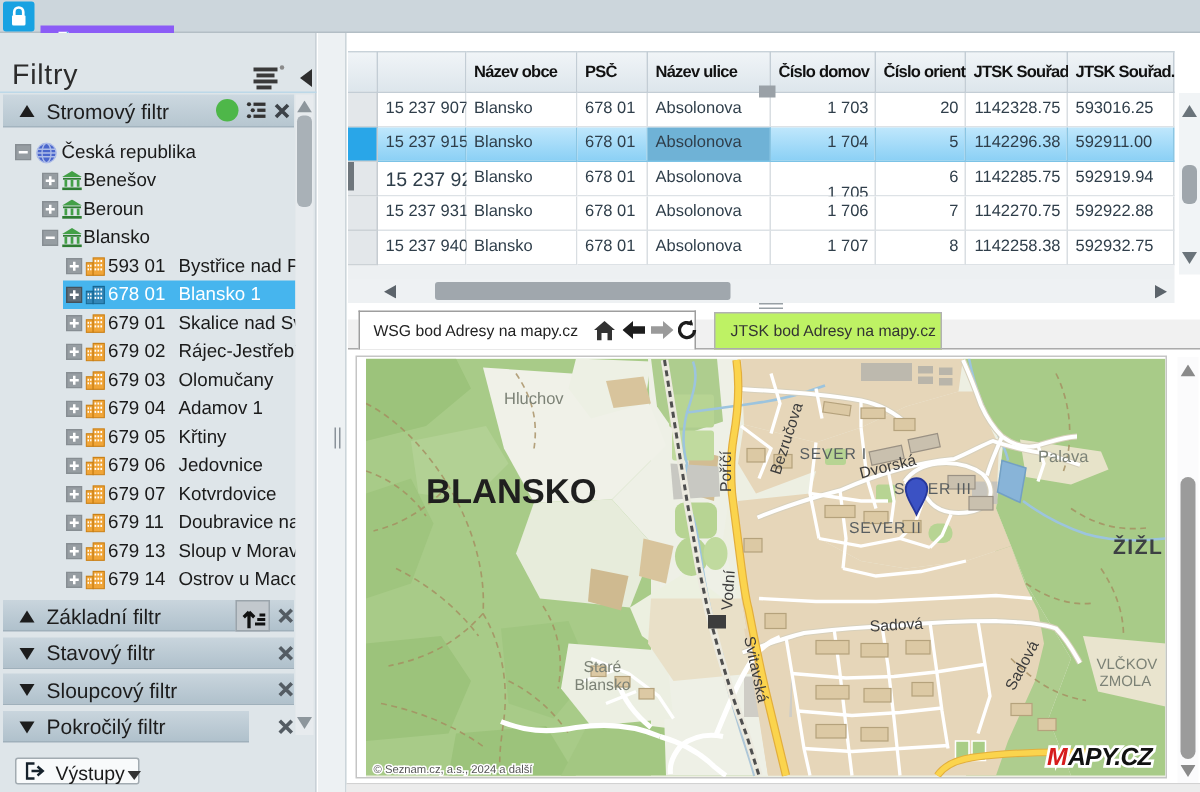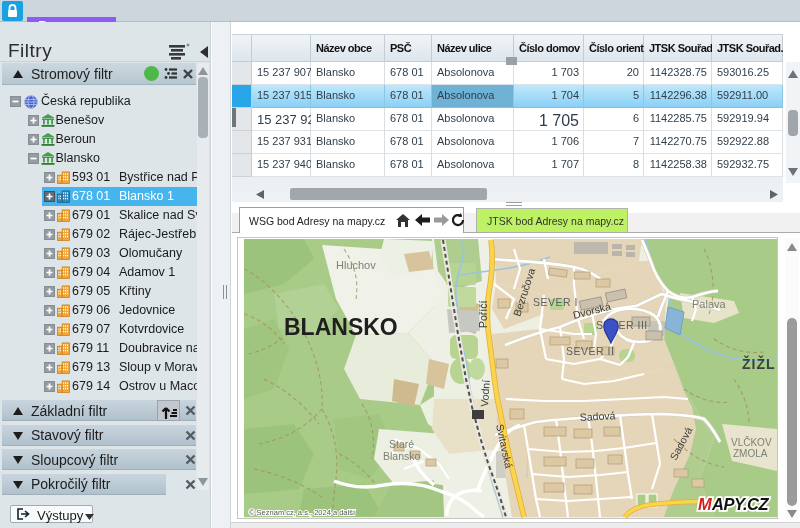--- a/index.html
+++ b/index.html
@@ -550,21 +550,21 @@
     <div class="abs" style="left:232px;top:108px;width:20px;height:23px;background:#e3e7ea;border-right:1px solid #c6ccd1;border-bottom:1px solid #ccd2d6;"></div>
     <div class="abs" style="left:252px;top:108px;width:59px;height:23px;background:#fff;border-right:1px solid #d9dee2;border-bottom:1px solid #dde2e6;"></div>
     <div class="abs" style="left:257px;top:112px;width:49px;font-size:13px;color:#2f3e4a;text-align:right;white-space:nowrap;">15 237 923</div>
     <div class="abs" style="left:311px;top:108px;width:74px;height:23px;background:#fff;border-right:1px solid #d9dee2;border-bottom:1px solid #dde2e6;"></div>
     <div class="abs" style="left:316px;top:112px;width:64px;font-size:11px;color:#2f3e4a;text-align:left;white-space:nowrap;">Blansko</div>
     <div class="abs" style="left:385px;top:108px;width:47px;height:23px;background:#fff;border-right:1px solid #d9dee2;border-bottom:1px solid #dde2e6;"></div>
     <div class="abs" style="left:390px;top:112px;width:37px;font-size:11px;color:#2f3e4a;text-align:left;white-space:nowrap;">678 01</div>
     <div class="abs" style="left:432px;top:108px;width:82px;height:23px;background:#fff;border-right:1px solid #d9dee2;border-bottom:1px solid #dde2e6;"></div>
     <div class="abs" style="left:437px;top:112px;width:72px;font-size:11px;color:#2f3e4a;text-align:left;white-space:nowrap;">Absolonova</div>
     <div class="abs" style="left:514px;top:108px;width:70px;height:23px;background:#fff;border-right:1px solid #d9dee2;border-bottom:1px solid #dde2e6;"></div>
-    <div class="abs" style="left:519px;top:112px;width:60px;font-size:16px;color:#2f3e4a;text-align:right;white-space:nowrap;">1 705</div>
+    <div class="abs" style="left:519px;top:123px;width:60px;font-size:11px;color:#2f3e4a;text-align:right;white-space:nowrap;">1 705</div>
     <div class="abs" style="left:584px;top:108px;width:60px;height:23px;background:#fff;border-right:1px solid #d9dee2;border-bottom:1px solid #dde2e6;"></div>
     <div class="abs" style="left:589px;top:112px;width:50px;font-size:11px;color:#2f3e4a;text-align:right;white-space:nowrap;">6</div>
     <div class="abs" style="left:644px;top:108px;width:68px;height:23px;background:#fff;border-right:1px solid #d9dee2;border-bottom:1px solid #dde2e6;"></div>
     <div class="abs" style="left:649px;top:112px;width:58px;font-size:11px;color:#2f3e4a;text-align:right;white-space:nowrap;">1142285.75</div>
     <div class="abs" style="left:712px;top:108px;width:71px;height:23px;background:#fff;border-right:1px solid #d9dee2;border-bottom:1px solid #dde2e6;"></div>
     <div class="abs" style="left:717px;top:112px;width:61px;font-size:11px;color:#2f3e4a;text-align:left;white-space:nowrap;">592919.94</div>
     <div class="abs" style="left:232px;top:131px;width:20px;height:23px;background:#e3e7ea;border-right:1px solid #c6ccd1;border-bottom:1px solid #ccd2d6;"></div>
     <div class="abs" style="left:252px;top:131px;width:59px;height:23px;background:#fff;border-right:1px solid #d9dee2;border-bottom:1px solid #dde2e6;"></div>
     <div class="abs" style="left:257px;top:135px;width:49px;font-size:11px;color:#2f3e4a;text-align:right;white-space:nowrap;">15 237 931</div>
     <div class="abs" style="left:311px;top:131px;width:74px;height:23px;background:#fff;border-right:1px solid #d9dee2;border-bottom:1px solid #dde2e6;"></div>

